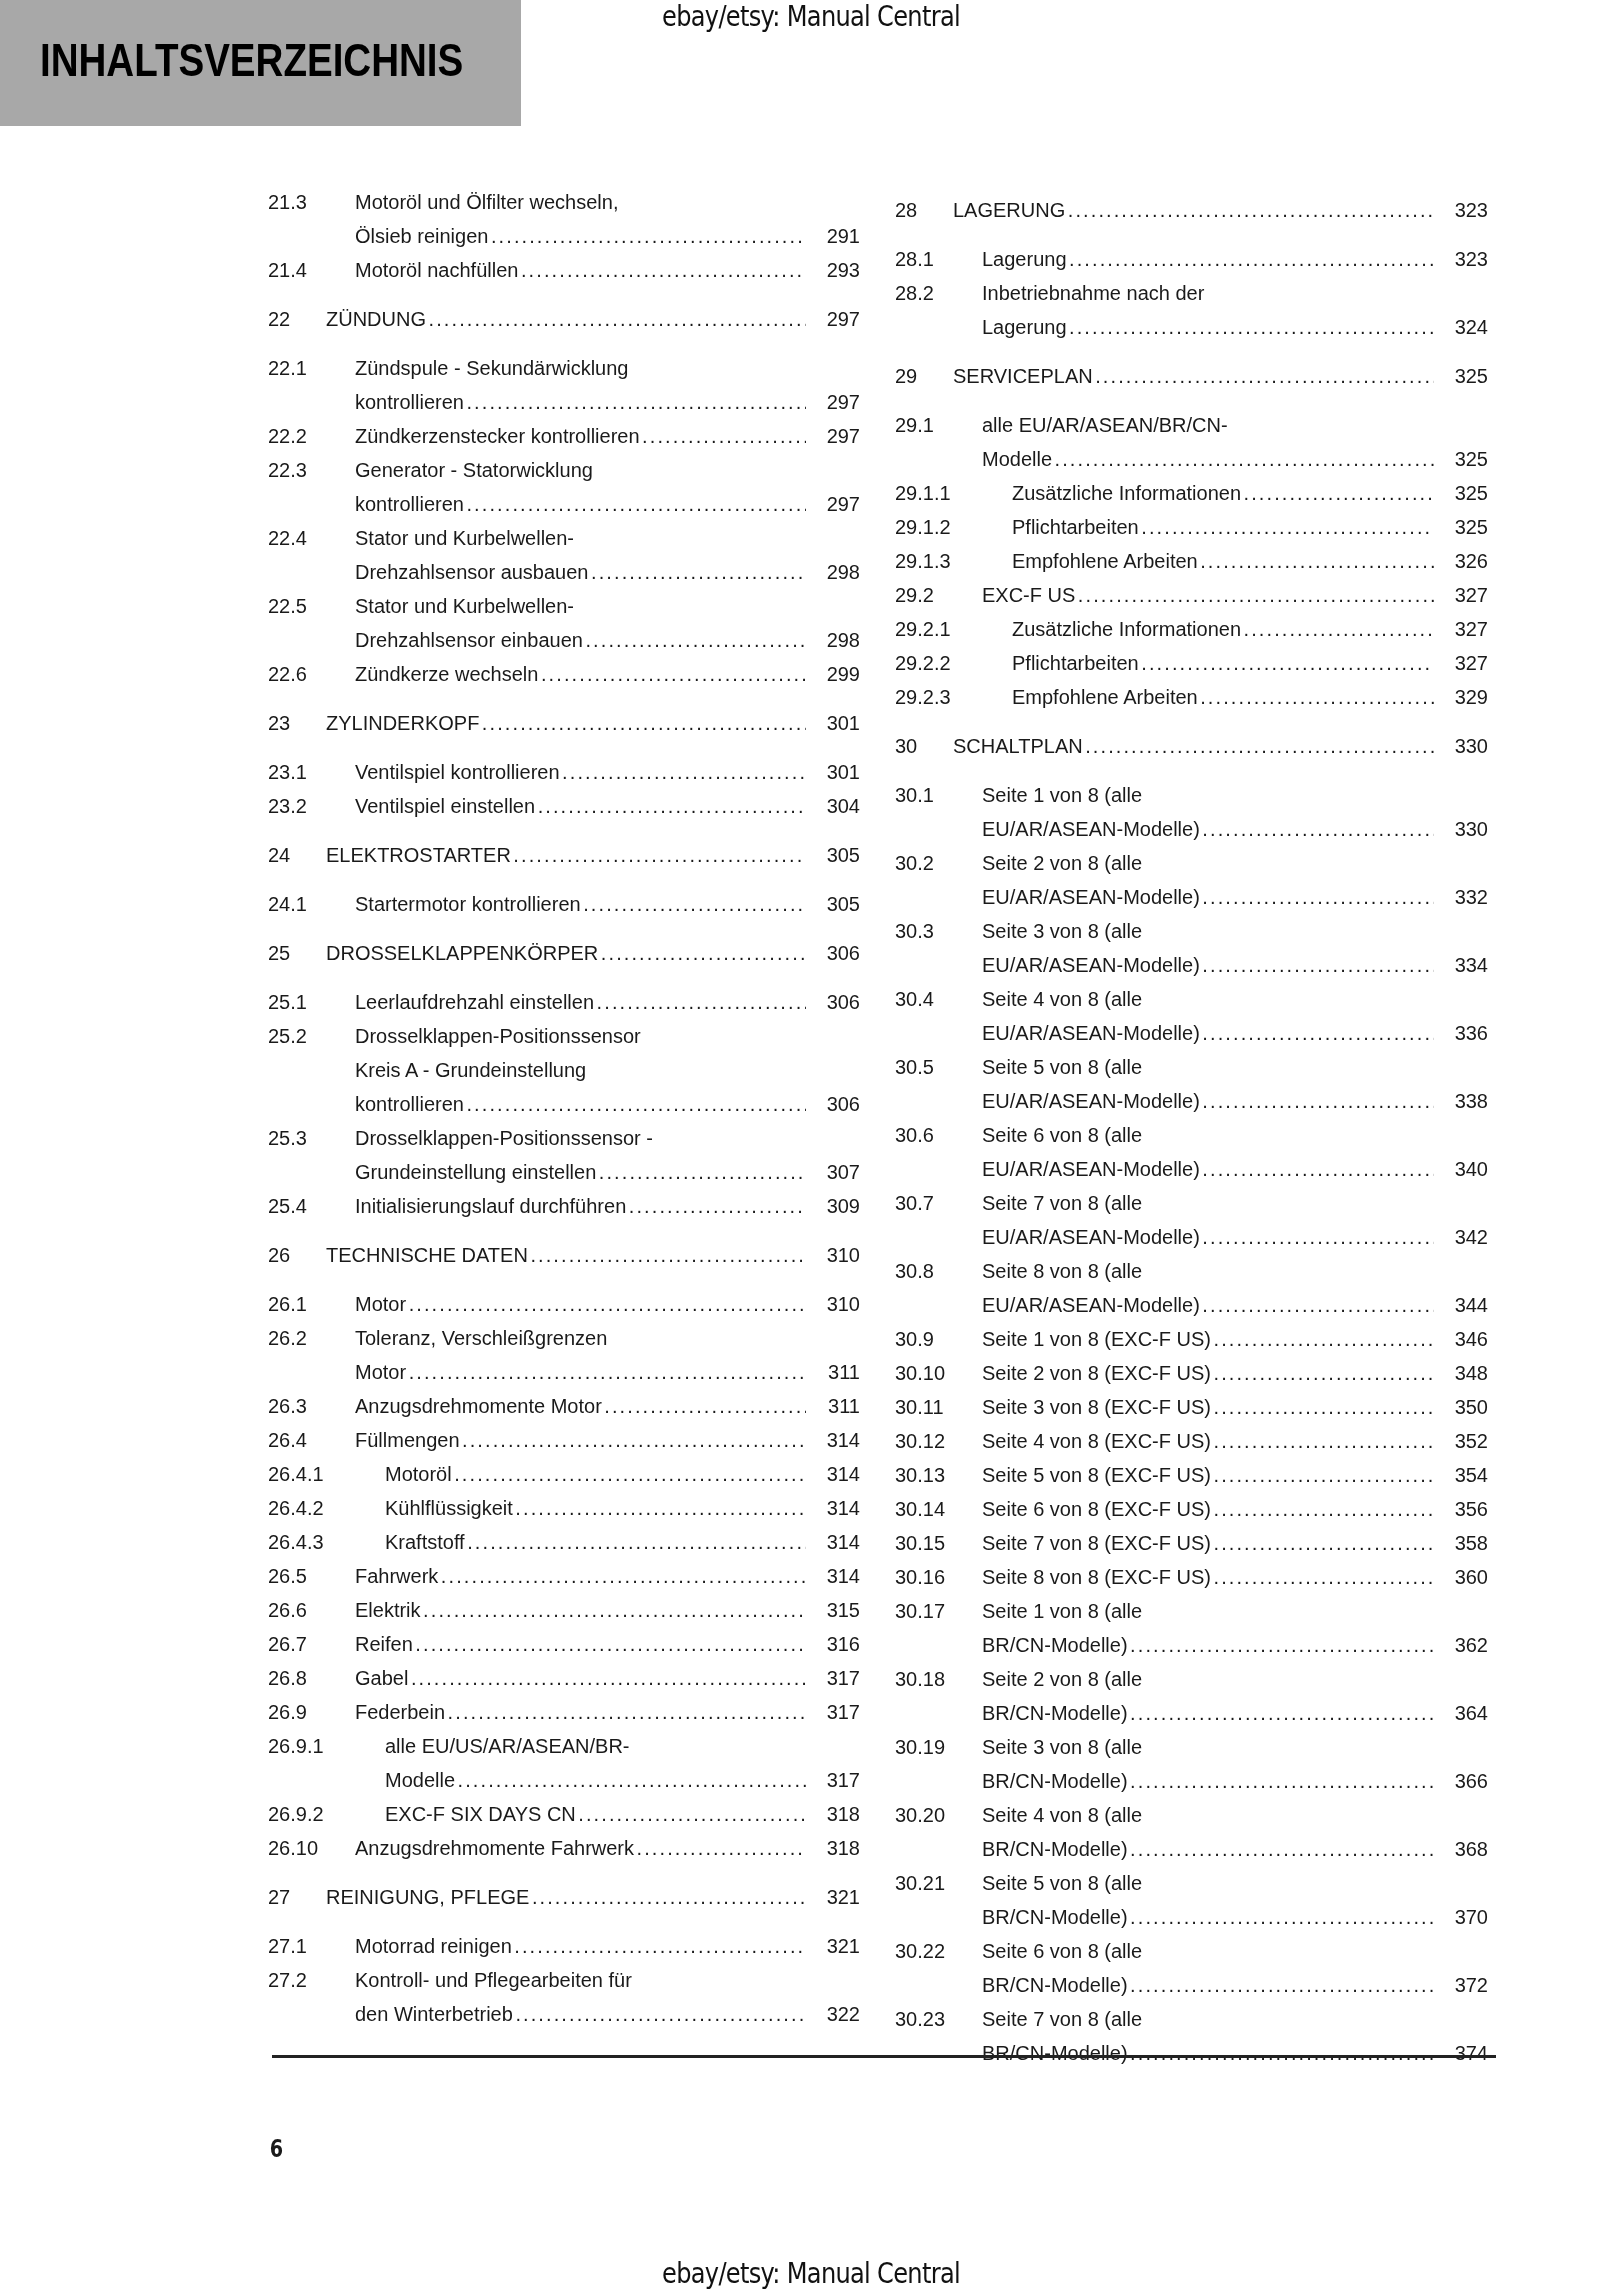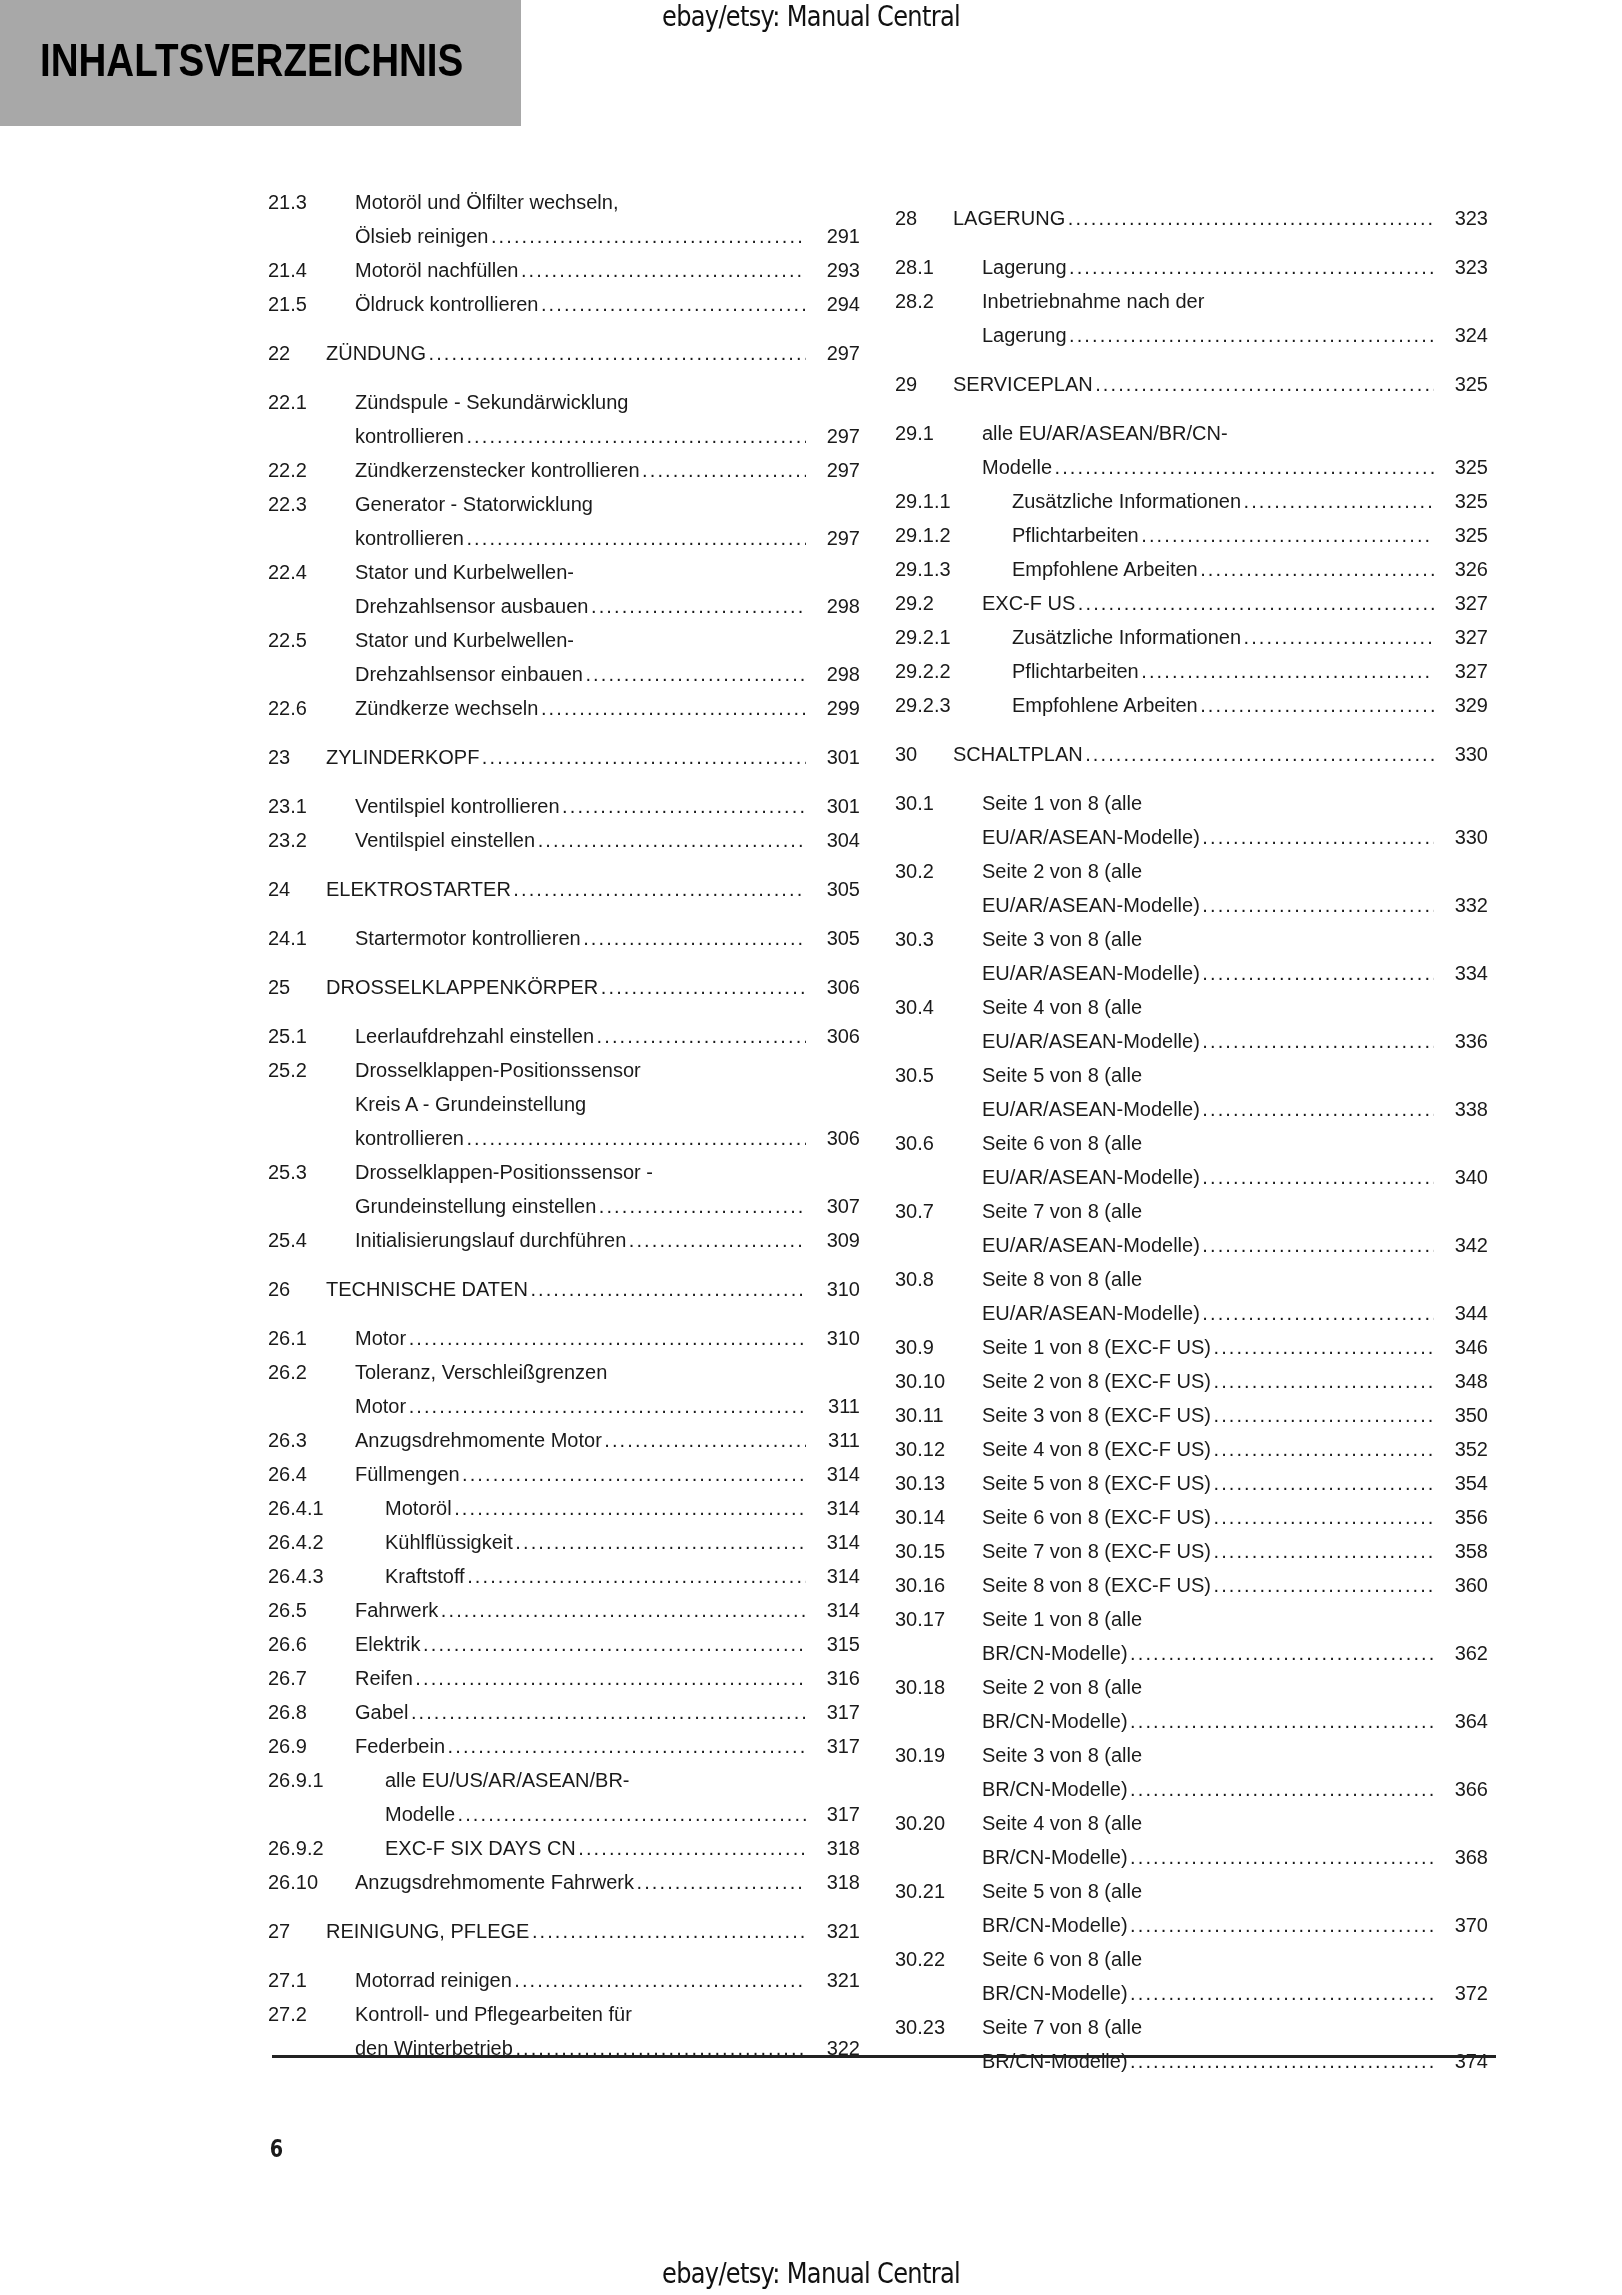--- a/index.html
+++ b/index.html
@@ -13,21 +13,21 @@
   .title-box { position:absolute; left:0; top:0; width:521px; height:126px;
                background:#a8a8a8; }
   .title-box .title { position:absolute; left:40px; top:32px; font-family:"Liberation Sans", sans-serif;
                font-weight:bold; font-size:47px; color:#000; letter-spacing:0px;
                transform:scaleX(0.82); transform-origin:left center; }
   .col { position:absolute; top:185px; font-size:20px; line-height:34px;
          font-family:"Liberation Sans", sans-serif; }
   .col.left { left:268px; width:592px; }
   .col.right { left:895px; width:593px; }
   .chapter { display:flex; align-items:baseline; margin-top:15px; margin-bottom:15px; }
-  .chapter:first-child { margin-top:16px; }
+  .chapter:first-child { margin-top:8px; }
   .chapter .cnum { width:58px; flex:none; }
   .entry { display:flex; align-items:flex-end; }
   .entry .snum { width:87px; flex:none; align-self:flex-start; }
   .entry.sub3 .snum { width:117px; }
   .entry .stitle .txt, .chapter .ctitle .txt { white-space:normal; }
   .ctitle { flex:1; display:flex; align-items:baseline; min-width:0; }
   .dots { flex:1; overflow:hidden; white-space:nowrap; margin:0 6.7px 0 2.5px; letter-spacing:2.1px; }
   .dots::before { content:"......................................................................................................................................................"; }
   .page { flex:none; width:47px; text-align:right; }
   .tline { display:block; }
@@ -61,30 +61,20 @@
     <div class="entry">
       <span class="snum">21.4</span>
       <span class="wrapbox">
         <span class="lastline">
           <span class="txt">Motoröl nachfüllen</span>
           <span class="dots"></span>
           <span class="page">293</span>
         </span>
       </span>
     </div>
-    <div class="entry">
-      <span class="snum">21.5</span>
-      <span class="wrapbox">
-        <span class="lastline">
-          <span class="txt">Öldruck kontrollieren</span>
-          <span class="dots"></span>
-          <span class="page">294</span>
-        </span>
-      </span>
-    </div>
     <div class="chapter">
       <span class="cnum">22</span>
       <span class="ctitle">
         <span class="txt">ZÜNDUNG</span>
         <span class="dots"></span>
         <span class="page">297</span>
       </span>
     </div>
     <div class="entry">
       <span class="snum">22.1</span>

